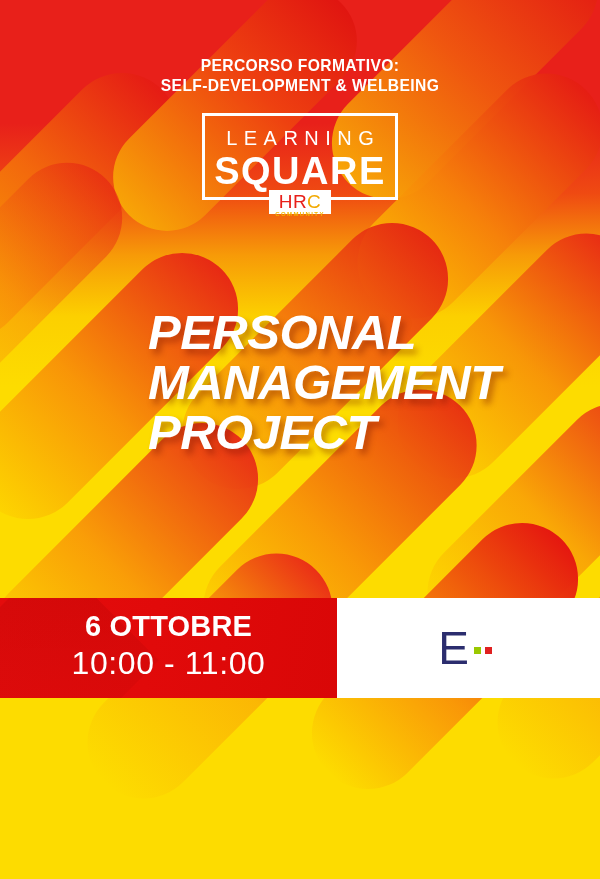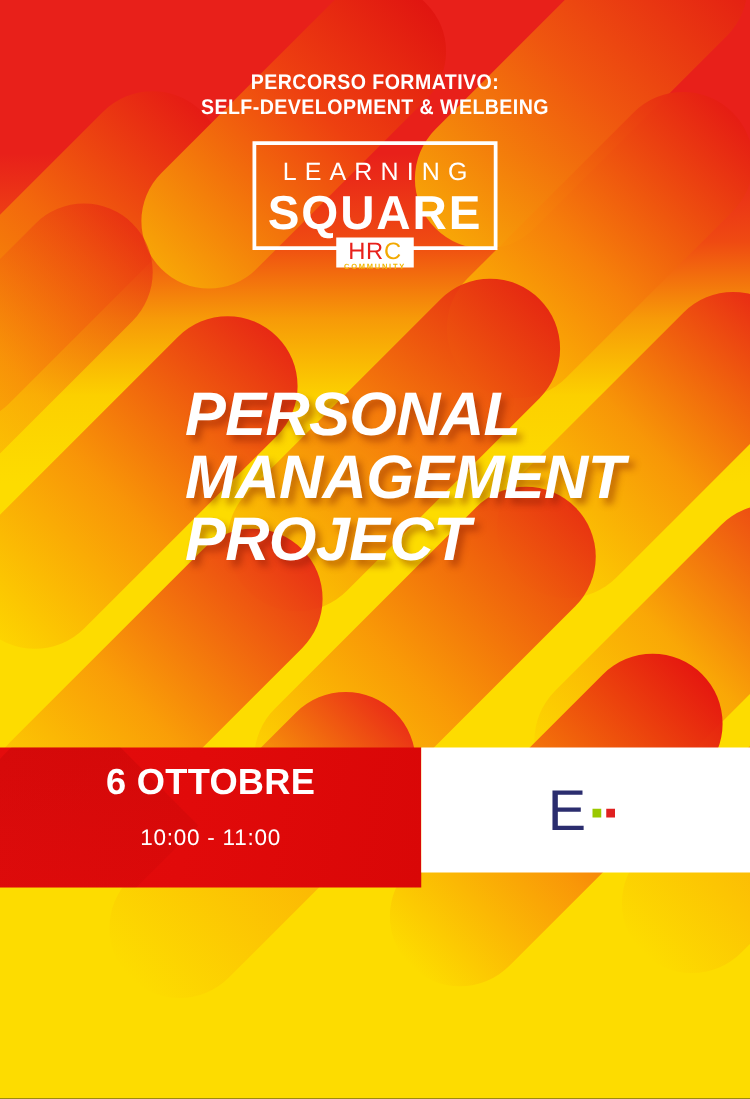--- a/index.html
+++ b/index.html
@@ -98,41 +98,41 @@
     font-style:italic;
     line-height:50px;
     letter-spacing:-0.5px;
     text-shadow:4px 5px 6px rgba(120,20,0,0.42);
     white-space:nowrap;
   }
   .title span{display:block;}
 
   
   .date-band{
-    position:absolute;left:0;top:598px;width:337px;height:112px;
+    position:absolute;left:0;top:598px;width:337px;height:100px;
     background:linear-gradient(100deg,#e40c0c 0%,#e10a0a 45%,#d90707 100%);
     overflow:hidden;
   }
   .date-band::after{
     content:"";
     position:absolute;
     left:-40px;top:-20px;width:150px;height:200px;
     background:linear-gradient(135deg,rgba(150,0,0,0.22),rgba(150,0,0,0));
     transform:rotate(45deg);
   }
   .date-text{
     position:absolute;left:0;right:0;top:12px;text-align:center;
     color:#ffffff;
     z-index:2;
   }
   .date-day{
     font-size:29px;font-weight:bold;letter-spacing:0.2px;line-height:1.12;
   }
   .date-time{
-    font-size:18px;font-weight:300;letter-spacing:0.6px;line-height:1.2;margin-top:18px;
+    font-size:32px;font-weight:300;letter-spacing:0.6px;line-height:1.2;margin-top:2px;
   }
 
   
   .sponsor-panel{
     position:absolute;left:337px;top:598px;width:263px;height:100px;
     background:#ffffff;
     display:flex;align-items:center;justify-content:center;
   }
   .eq-logo{
     display:flex;align-items:center;

